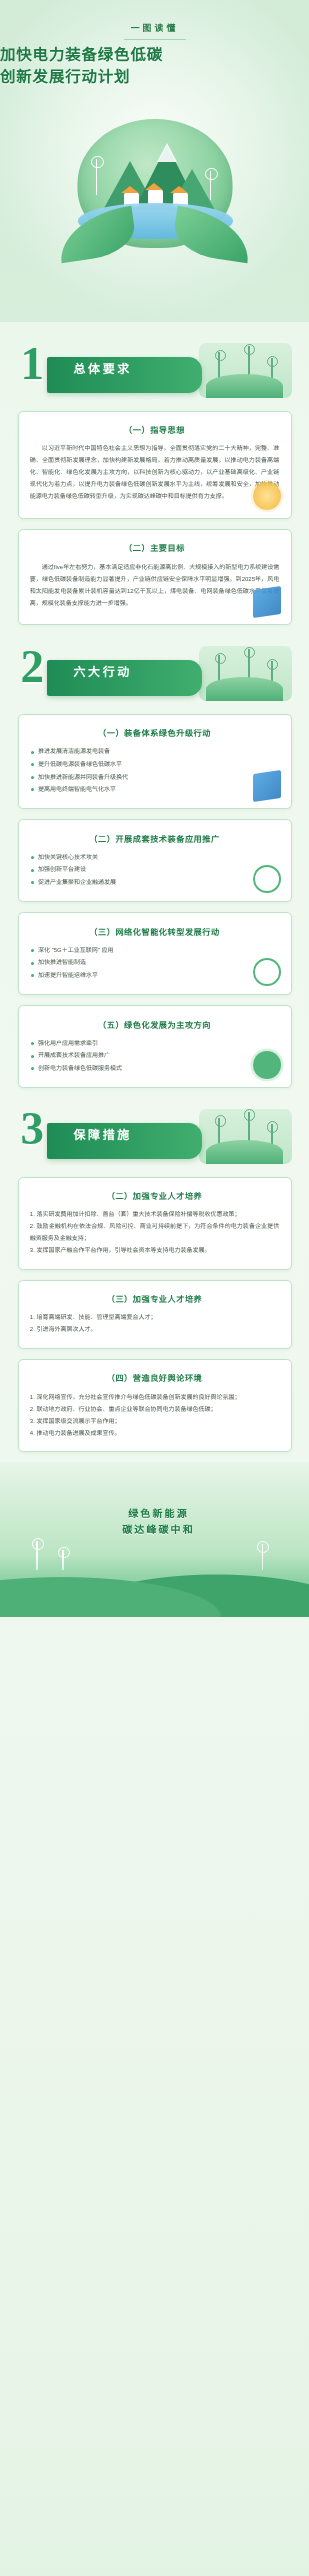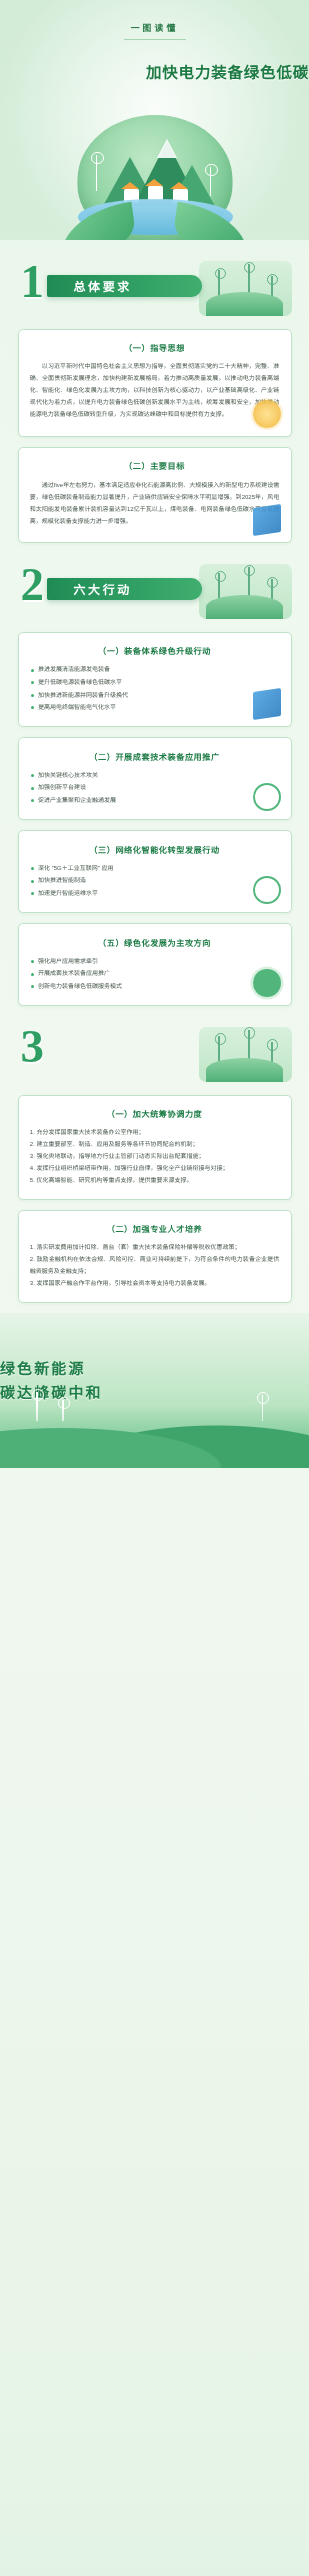--- a/index.html
+++ b/index.html
@@ -19,21 +19,21 @@
        #f0f8ef 1133px,
        #eef7ed 1855px,
        #e6f4e6 2473px,
        #d8eedb 2898px);
     overflow: hidden;
   }
 
   
   .hero {
     position: relative;
-    height: 240px;
+    height: 322px;
     background: linear-gradient(180deg, #cfe9d4 0%, #dff1e0 55%, #eaf6ea 100%);
     overflow: hidden;
   }
   .hero-sky {
     position:absolute; inset:0;
     background: radial-gradient(circle at 50% 45%, #ffffff 0%, #eaf7ec 38%, #d3ecd8 75%);
     opacity:.85;
   }
   .eyebrow {
     position: relative;
@@ -47,22 +47,22 @@
   .eyebrow-line {
     display:block;
     width: 62px; height: 1.5px;
     background: #7fc496;
     margin: 5.2px auto 0;
     border-radius: 1px;
     opacity:.65;
   }
   .main-title {
     position: relative;
-    text-align: right;
-    margin-top: 22px;
+    text-align: left;
+    margin-top: 4px;
     font-size: 15.5px;
     font-weight: bold;
     line-height: 1.42;
     letter-spacing: 0.8px;
     color: #1d7a43;
     text-shadow: 0 1px 0 #ffffff;
   }
   .main-title .ln { display:block; }
 
   
@@ -125,21 +125,21 @@
 
   
   .section { position: relative; padding: 0 17.5px; }
   .banner {
     position: relative;
     margin: 17.5px 0 9.3px;
     height: 62px;
   }
   .banner-bar {
     position:absolute; left: 29px; top: 17.5px;
-    width: 155px; height: 22px;
+    width: 155px; height: 36px;
     background: linear-gradient(90deg,#1f8c55,#3fae6e);
     border-radius: 2.1px 13.4px 13.4px 2.1px;
     box-shadow: 0 2.1px 5.2px rgba(30,120,70,.25);
   }
   .banner-bar .label {
     color:#fff; font-size: 12px; font-weight: bold; letter-spacing: 2.6px;
     line-height: 25px; padding-left: 27px;
   }
   .bignum {
     position:absolute; left: 3.1px; top: 0;
@@ -247,28 +247,29 @@
   
   .footer {
     position: relative;
     height: 155px;
     margin-top: 10.3px;
     background: linear-gradient(180deg,#e7f5e8 0%, #bfe6c6 55%, #8ed3a2 100%);
     overflow: hidden;
   }
   .footer-text {
     position: relative;
-    text-align: left;
+    text-align: center;
     padding-top: 44px;
-    font-size: 15px;
+    font-size: 10px;
     font-weight: bold;
     color: #1f7d48;
     letter-spacing: 2.1px;
     line-height: 1.6;
     text-shadow: 0 1px 0 rgba(255,255,255,.8);
+    margin-left: 8px;
   }
   .footer-hills {
     position:absolute; bottom:0; left:0; right:0; height: 62px;
     background: radial-gradient(ellipse at 20% 100%, #4fb077 0 45%, transparent 46%),
                 radial-gradient(ellipse at 70% 110%, #3fa469 0 50%, transparent 51%),
                 linear-gradient(180deg, rgba(255,255,255,0), #6dc28d);
   }
   .foot-turbine {
     position:absolute; bottom: 47px; width:1.5px; background:#ffffff;
   }
@@ -286,20 +287,21 @@
   <div class="hero">
     <div class="hero-sky"></div>
 
     <div class="eyebrow">
       <span>一图读懂</span>
       <span class="eyebrow-line"></span>
     </div>
 
     <div class="main-title">
       <span class="ln">加快电力装备绿色低碳</span>
+      <span class="ln">创新发展行动计划</span>
     </div>
 
     <div class="illus">
       <div class="globe"></div>
       <div class="turbine t1"></div>
       <div class="turbine t2"></div>
       <div class="mountain m1"></div>
       <div class="mountain m2"></div>
       <div class="mountain m3"></div>
       <div class="snow"></div>
@@ -395,40 +397,47 @@
 
   </div>
 
   <div class="section">
     <div class="banner">
       <div class="banner-deco">
         <div class="deco-pole dp1"></div>
         <div class="deco-pole dp2"></div>
         <div class="deco-pole dp3"></div>
       </div>
+      <div class="banner-bar">
+        <div class="label">保障措施</div>
+      </div>
       <div class="bignum">3</div>
     </div>
 
-    <div class="card">
-      <div class="card-title">（一）加大统筹协调力度</div>
-      <p class="sub-num">1. 充分发挥国家重大技术装备办公室作用；</p>
-      <p class="sub-num">2. 建立重要部室、制造、应用及服务等各环节协同配合的机制；</p>
-      <p class="sub-num">3. 强化央地联动，指导地方行业主管部门动态实际出台配套措施；</p>
-      <p class="sub-num">4. 发挥行业组织桥梁纽带作用，加强行业自律，强化全产业链衔接与对接；</p>
-      <p class="sub-num">5. 优化高端智能、研究机构等重点支撑，提供重要来源支撑。</p>
-    </div>
 
     <div class="card">
       <div class="card-title">（二）加强专业人才培养</div>
       <p class="sub-num">1. 落实研发费用加计扣除、首台（套）重大技术装备保险补偿等税收优惠政策；</p>
       <p class="sub-num">2. 鼓励金融机构在依法合规、风险可控、商业可持续前提下，为符合条件的电力装备企业提供融资服务及金融支持；</p>
       <p class="sub-num">3. 发挥国家产融合作平台作用，引导社会资本等支持电力装备发展。</p>
     </div>
 
-
+    <div class="card">
+      <div class="card-title">（三）加强专业人才培养</div>
+      <p class="sub-num">1. 培育高端研发、技能、管理型高端复合人才；</p>
+      <p class="sub-num">2. 引进海外高层次人才。</p>
+    </div>
+
+    <div class="card">
+      <div class="card-title">（四）营造良好舆论环境</div>
+      <p class="sub-num">1. 深化网络宣传，充分社会宣传推介与绿色低碳装备创新发展的良好舆论氛围；</p>
+      <p class="sub-num">2. 联动地方政府、行业协会、重点企业等联合协同电力装备绿色低碳；</p>
+      <p class="sub-num">3. 发挥国家级交流展示平台作用；</p>
+      <p class="sub-num">4. 推动电力装备进展及成果宣传。</p>
+    </div>
   </div>
 
   <div class="footer">
     <div class="footer-text">
       <div>绿色新能源</div>
       <div>碳达峰碳中和</div>
     </div>
     <div class="foot-turbine ft1"></div>
     <div class="foot-turbine ft2"></div>
     <div class="foot-turbine ft3"></div>

